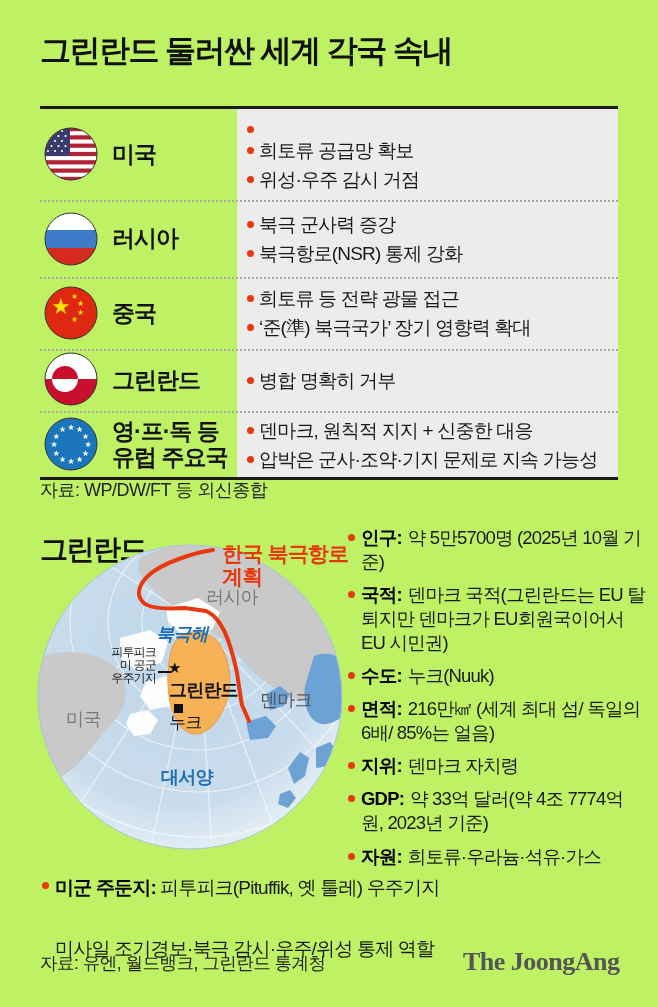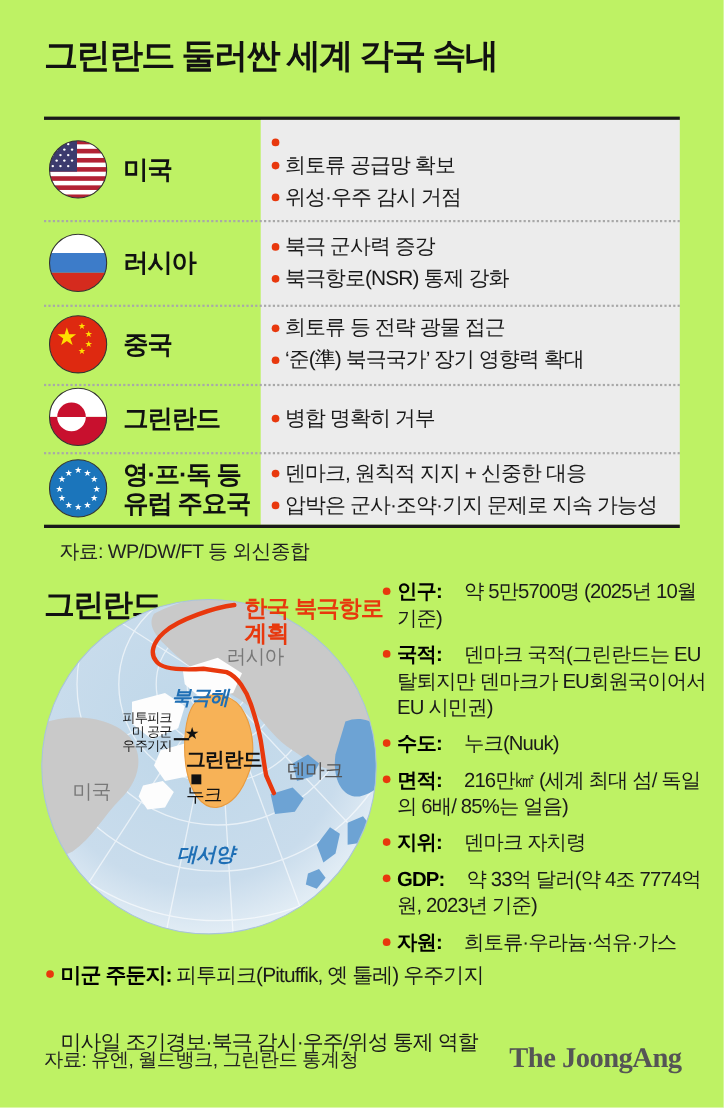--- a/index.html
+++ b/index.html
@@ -15,43 +15,43 @@
   .gray-panel{left:237px;top:109px;width:381px;height:368px;background:#ececec;}
   .dotline{left:40px;width:578px;border-top:2px dotted #a8a8a8;height:0;}
 
   .flag{width:54px;height:54px;left:44px;}
   .country{left:112px;width:122px;display:flex;align-items:center;font-size:23px;font-weight:800;letter-spacing:-1px;color:#111;white-space:pre-line;line-height:1.12;}
   .points{left:247px;width:365px;display:flex;flex-direction:column;justify-content:center;gap:7px;}
   .pt{display:flex;align-items:flex-start;font-size:19px;letter-spacing:-0.8px;line-height:1.15;color:#1a1a1a;}
   .dot{flex:0 0 auto;width:7px;height:7px;border-radius:50%;background:#e8380d;margin:7px 5px 0 0;}
 
   .src{font-size:18px;letter-spacing:-0.5px;color:#222;}
-  .src1{left:40px;top:489px;margin-left:14px;}
+  .src1{left:40px;top:478px;}
 
   .map-title{left:40px;top:531px;font-size:28px;font-weight:900;letter-spacing:-1.5px;color:#111;}
   .map{left:28px;top:542px;width:352px;height:322px;}
   .map svg{position:absolute;left:0;top:0;}
   .maplabel{position:absolute;letter-spacing:-0.8px;line-height:1.1;}
   .lbl-route{left:194px;top:0px;color:#e8380d;font-weight:800;font-size:21px;white-space:pre-line;}
   .lbl-russia{left:178px;top:46px;color:#787878;font-size:18px;}
   .lbl-arctic{left:128px;top:83px;color:#1f6fb5;font-size:18px;font-weight:800;font-style:italic;}
   .lbl-base{left:24px;top:104px;width:104px;text-align:right;font-size:12px;color:#111;line-height:1.1;white-space:pre-line;}
   .base-arrow{left:130px;top:129px;width:14px;height:2px;background:#111;}
   .star{left:140px;top:118px;font-size:15px;color:#111;}
   .lbl-greenland{left:141px;top:139px;font-size:18px;font-weight:800;color:#111;}
   .nuuk-sq{left:146px;top:162px;width:9px;height:9px;background:#111;}
   .lbl-nuuk{left:141px;top:172px;font-size:17px;color:#111;}
   .lbl-usa{left:38px;top:168px;color:#787878;font-size:18px;}
   .lbl-denmark{left:232px;top:149px;color:#555;font-size:18px;}
-  .lbl-atlantic{left:133px;top:226px;color:#1f6fb5;font-size:18px;font-weight:800;font-style:italic;}
+  .lbl-atlantic{left:133px;top:226px;color:#1f6fb5;font-size:18px;font-weight:800;}
 
   .stats{left:348px;top:526px;width:300px;display:flex;flex-direction:column;gap:9px;}
   .stat{position:relative;padding-left:13px;font-size:18.5px;letter-spacing:-0.8px;line-height:1.3;color:#1a1a1a;}
   .stat .dot{position:absolute;left:0;top:8px;margin:0;}
-  .stat b{font-weight:800;color:#000;margin-right:20px;}
+  .stat b{font-weight:800;color:#000;margin-right:6px;}
 
   .base-block{left:42px;top:874px;width:570px;font-size:19px;letter-spacing:-0.8px;line-height:1.5;}
   .base-block .line1{position:relative;padding-left:13px;}
   .base-block .line1 .dot{position:absolute;left:0;top:8px;margin:0;}
   .base-block b{font-weight:800;color:#000;margin-right:4px;}
   .base-block .line2{padding-left:13px;margin-top:32px;}
 
   .src2{left:40px;top:951px;font-size:17.5px;}
   .logo{left:463px;top:947px;font-family:"Liberation Serif","DejaVu Serif",serif;font-size:26px;font-weight:700;color:#555;letter-spacing:-0.5px;}
 </style>

